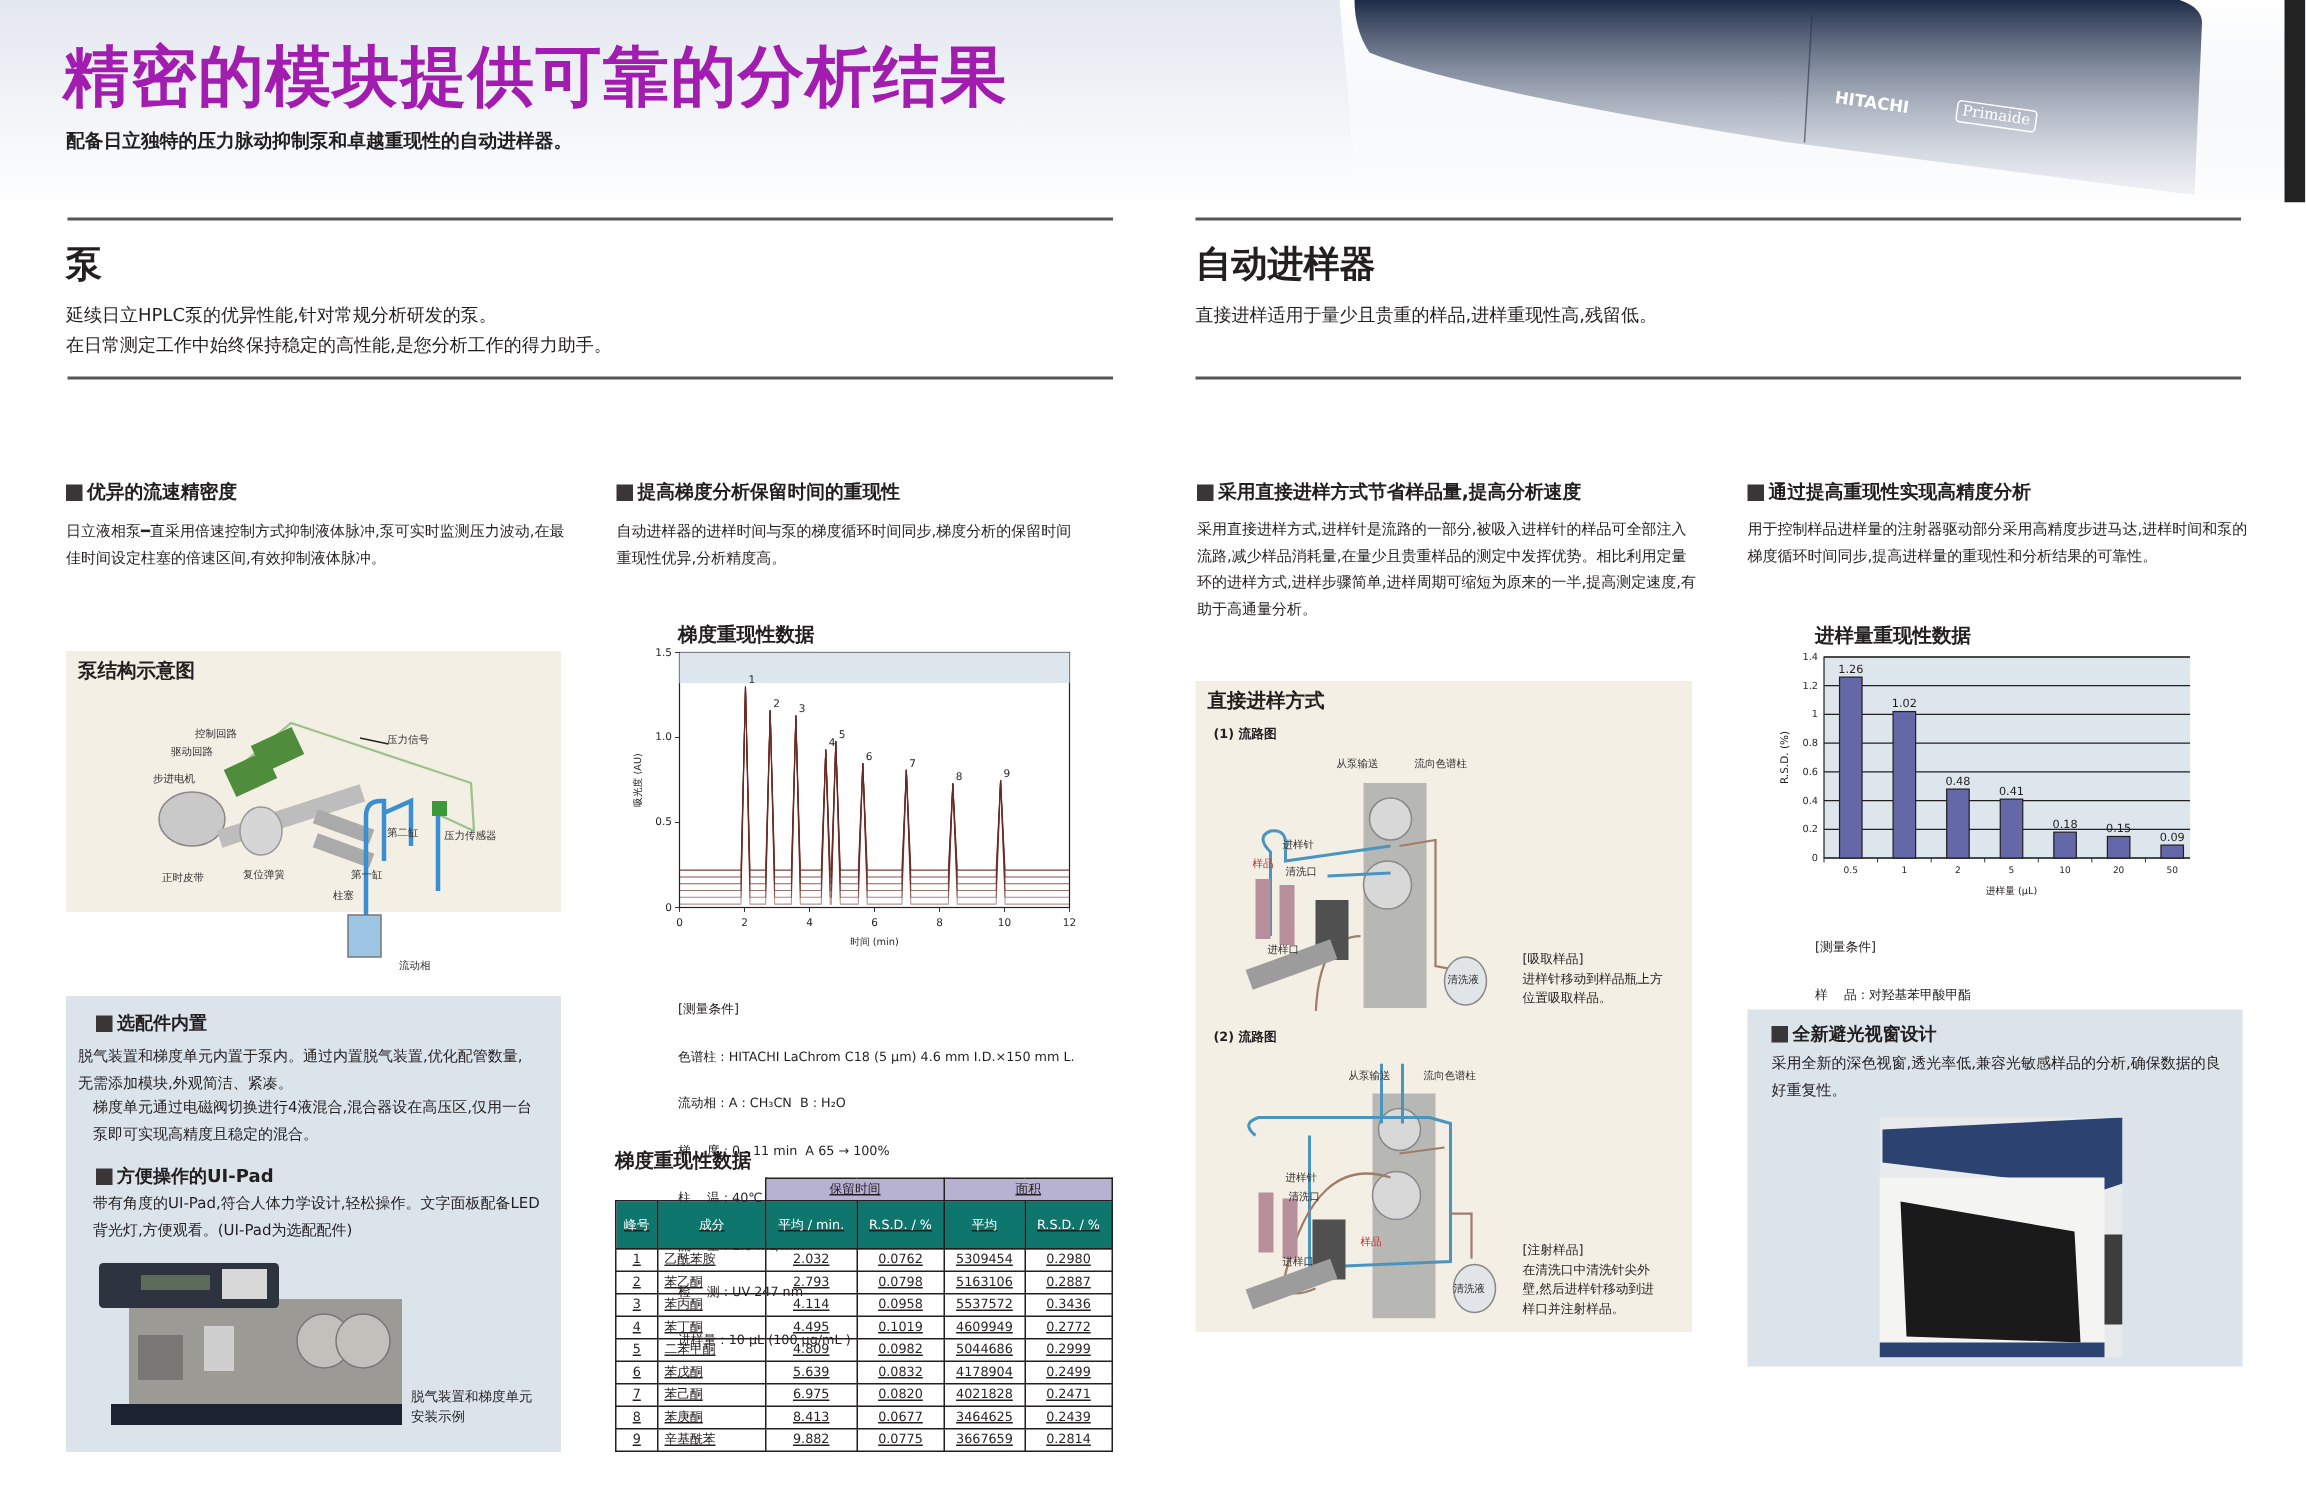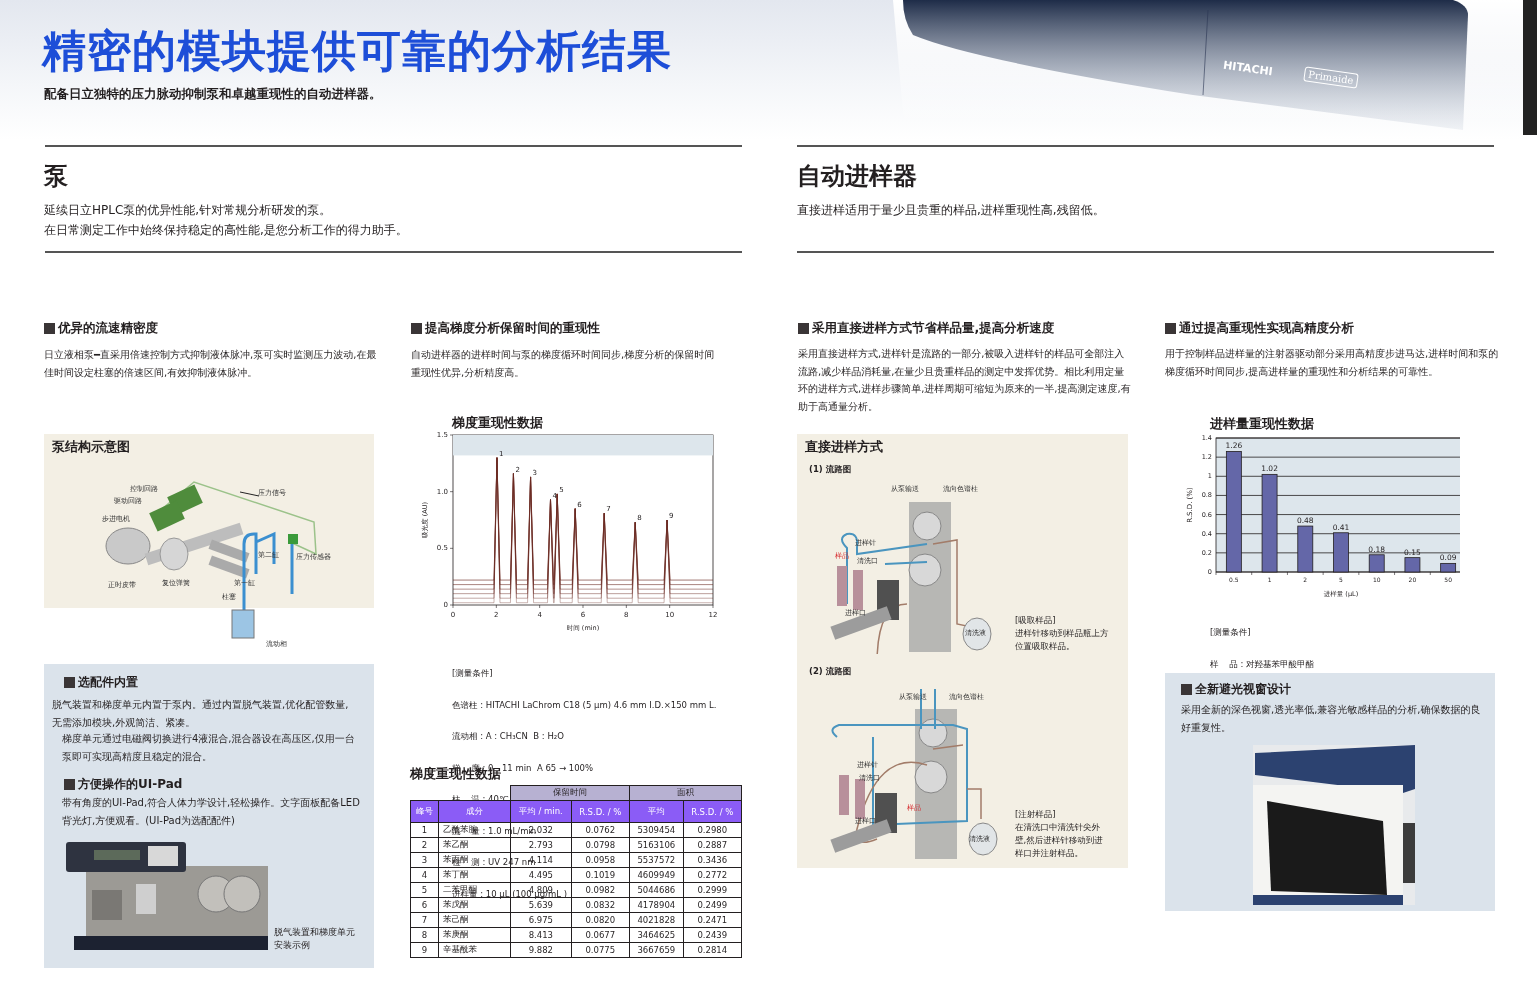--- a/index.html
+++ b/index.html
@@ -1,37 +1,37 @@
 <!DOCTYPE html>
 <html><head>
 <meta charset="utf-8">
 <style>
 *{box-sizing:border-box;margin:0;padding:0;}
 html,body{width:1537px;height:1004px;overflow:hidden;background:#fff;}
 body{position:relative;font-family:"DejaVu Sans","Liberation Sans",sans-serif;color:#231f20;}
 .abs{position:absolute;}
 .hero-bg{left:0;top:0;width:1537px;height:140px;background:linear-gradient(180deg,#e3e7ef 0%,#f4f6f9 60%,#ffffff 100%);}
 .hero-device{left:893px;top:0;width:644px;height:135px;}
-.main-title{left:42px;top:22px;font-size:44px;font-weight:bold;letter-spacing:1px;color:#1d4ed8;white-space:nowrap;}
+.main-title{left:42px;top:22px;font-size:44px;font-weight:bold;letter-spacing:1px;color:#a21caf;white-space:nowrap;}
 .main-sub{left:44px;top:86px;font-size:12.5px;font-weight:bold;white-space:nowrap;}
 .rule{height:2px;background:#555;}
 .sec-title{font-size:24px;font-weight:bold;white-space:nowrap;}
 .sec-desc{font-size:12px;line-height:20px;white-space:nowrap;color:#231f20;}
 .sub-h{font-size:12.5px;font-weight:bold;white-space:nowrap;display:flex;align-items:center;}
 .sq{display:inline-block;width:11px;height:11px;background:#3a3536;margin-right:3px;}
 .body-txt{font-size:10px;line-height:17.5px;color:#231f20;}
 .panel-beige{background:#f3efe4;}
 .panel-blue{background:#dbe3eb;}
 .panel-title{font-size:13px;font-weight:bold;white-space:nowrap;}
 .tiny{font-size:7px;color:#333;white-space:nowrap;}
 .cond{font-size:8.5px;line-height:10.5px;white-space:pre;color:#231f20;}
-table.grad{border-collapse:collapse;font-size:8.5px;}
+table.grad{border-collapse:collapse;font-size:8.5px;text-decoration:underline;}
 table.grad td,table.grad th{border:1px solid #231f20;height:15px;padding:0 4px;font-weight:normal;}
 table.grad th.top{background:#b7b1d2;color:#231f20;height:15px;}
-table.grad th.hdr{background:#8b5cf6;color:#fff;height:22px;}
+table.grad th.hdr{background:#0f766e;color:#fff;height:32px;}
 table.grad td{text-align:center;}
 table.grad td.name{text-align:left;}
 </style>
 </head>
 <body>
 
 <div class="abs hero-bg"></div>
 <svg class="abs hero-device" viewBox="0 0 644 135">
   <defs>
     <linearGradient id="devPanel" x1="0" y1="0" x2="0" y2="1">
@@ -290,21 +290,21 @@
         <td>9</td>
         <td class="name">辛基酰苯</td>
         <td>9.882</td>
         <td>0.0775</td>
         <td>3667659</td>
         <td>0.2814</td>
       </tr>
     </tbody>
 </table>
 
-<div class="abs panel-beige" style="left:797px;top:434px;width:331px;height:434px;">
+<div class="abs panel-beige" style="left:797px;top:454px;width:331px;height:434px;">
   <div class="abs panel-title" style="left:8px;top:4px;">直接进样方式</div>
   <div class="abs" style="left:12px;top:30px;font-size:8.5px;font-weight:bold;white-space:nowrap;">(1) 流路图</div>
   <svg class="abs" style="left:20px;top:50px;" width="220" height="170">
     <rect x="92" y="18" width="42" height="150" fill="#b7b7b4"></rect>
     <circle cx="110" cy="42" r="14" fill="#d8d8d8" stroke="#888"></circle>
     <circle cx="108" cy="86" r="16" fill="#d8d8d8" stroke="#888"></circle>
     <path d="M30 120 L30 64 Q20 54 30 50 Q42 48 40 64 L40 70 L110 60 M68 80 L110 78" fill="none" stroke="#4a95bf" stroke-width="2"></path>
     <path d="M116 60 L140 56 L140 140 L150 142 L150 160 M90 120 Q60 120 60 180" fill="none" stroke="#a27c69" stroke-width="1.5"></path>
     <rect x="20" y="82" width="10" height="40" fill="#b8909b"></rect>
     <rect x="36" y="86" width="10" height="40" fill="#b8909b"></rect>

